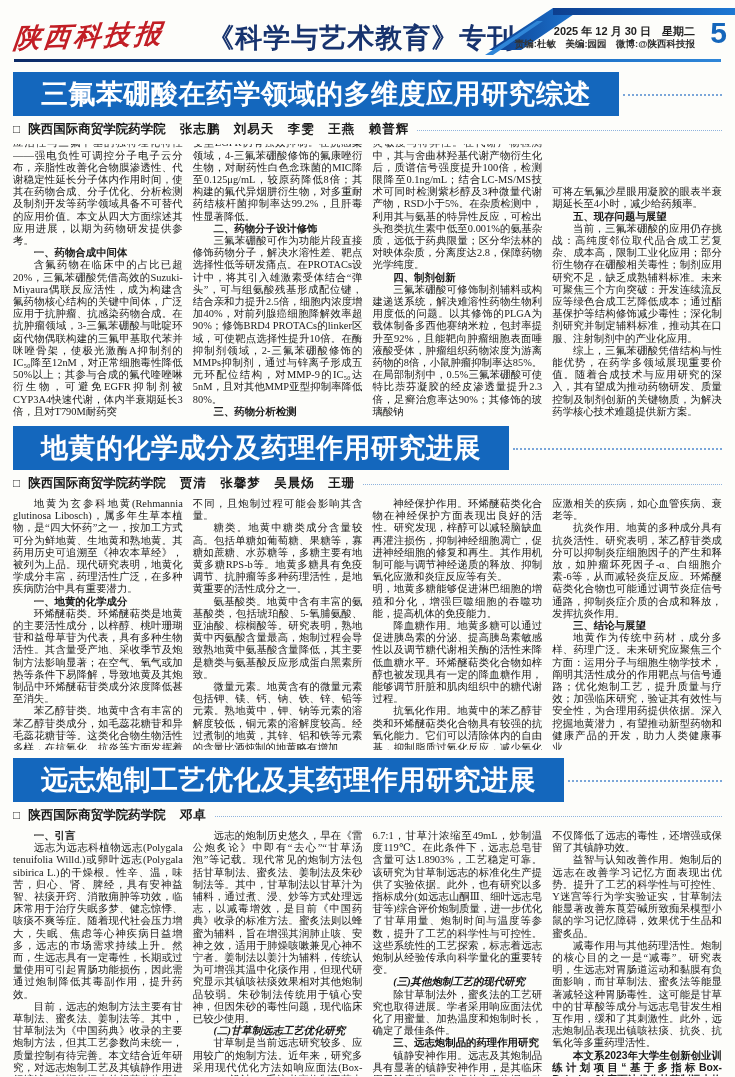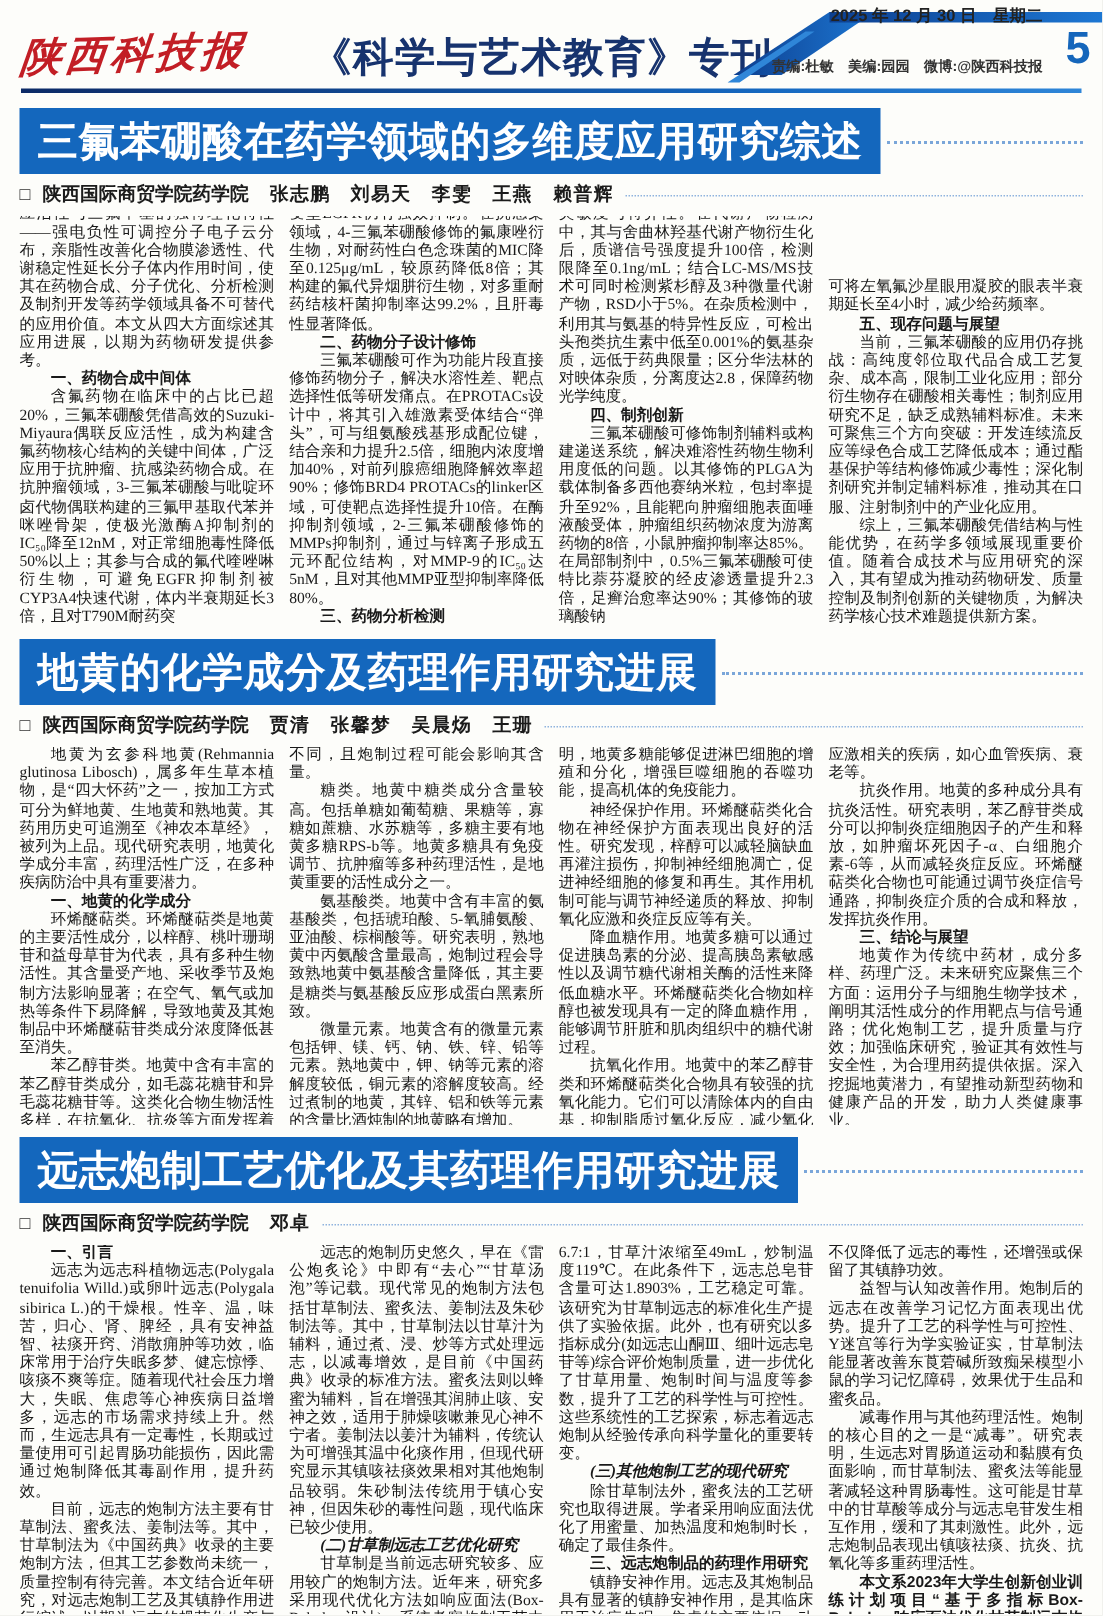--- a/index.html
+++ b/index.html
@@ -7,33 +7,33 @@
         font-family:"Liberation Serif","DejaVu Serif",serif;color:#1a1a1a;}
   
   .masthead{position:relative;height:64px;}
   .logo{position:absolute;left:14px;top:18px;font-size:27px;font-weight:700;font-style:italic;
         color:#c21e25;letter-spacing:3px;transform:skewX(-8deg) rotate(-2deg);
         font-family:"Liberation Serif","DejaVu Serif",serif;}
   .edition{position:absolute;left:50%;top:20px;transform:translateX(-52%);font-size:27px;font-weight:800;
         color:#17336e;letter-spacing:1px;white-space:nowrap;
         font-family:Liberation Sans, sans-serif;}
   .swoosh{position:absolute;right:0;top:2px;}
-  .dateline{position:absolute;right:40px;top:3px;font-size:11px;font-weight:700;color:#222;
+  .dateline{position:absolute;right:40px;top:24px;font-size:11px;font-weight:700;color:#222;
         font-family:"Liberation Sans","DejaVu Sans",sans-serif;}
   .credits{position:absolute;right:40px;top:38px;font-size:9.5px;font-weight:700;color:#333;
         font-family:"Liberation Sans","DejaVu Sans",sans-serif;margin-left:14px;}
   .pagenum{position:absolute;right:8px;top:16px;font-size:30px;font-weight:800;color:#1566bb;
         font-family:"Liberation Sans","DejaVu Sans",sans-serif;}
   .mastrule{position:absolute;left:14px;right:14px;top:59px;height:3px;
         background:linear-gradient(90deg,#0c2a66,#1568c0 70%,#2f86d8);}
   
   .article{margin:8px 13px 0;}
   .headrow{display:flex;align-items:stretch;}
   .banner{margin:0;background:#1467bd;color:#ffffff;font-size:27px;font-weight:800;line-height:44px;
-        height:44px;padding:0 12px;white-space:nowrap;letter-spacing:0.5px;
+        height:44px;padding:0 28px;white-space:nowrap;letter-spacing:0.5px;
         font-family:"Liberation Sans","DejaVu Sans",sans-serif;}
   .leader{flex:1;align-self:center;border-bottom:2px dotted #7aa6d9;height:2px;margin-left:4px;}
   .byline{display:flex;align-items:center;margin-top:4px;height:18px;font-size:12.5px;font-weight:700;
         color:#1b1b1b;font-family:"Liberation Sans","DejaVu Sans",sans-serif;}
   .marker{font-size:12px;margin-right:8px;color:#333;}
   .affil{margin-right:14px;}
   .authors{letter-spacing:1px;}
   .byline .leader{border-bottom:1.5px dotted #8fb3dd;margin-left:8px;}
   
   .body{display:flex;gap:10px;margin-top:6px;overflow:hidden;}
@@ -127,22 +127,22 @@
           <p class="para indent">环烯醚萜类。环烯醚萜类是地黄的主要活性成分，以梓醇、桃叶珊瑚苷和益母草苷为代表，具有多种生物活性。其含量受产地、采收季节及炮制方法影响显著；在空气、氧气或加热等条件下易降解，导致地黄及其炮制品中环烯醚萜苷类成分浓度降低甚至消失。</p>
           <p class="para indent">苯乙醇苷类。地黄中含有丰富的苯乙醇苷类成分，如毛蕊花糖苷和异毛蕊花糖苷等。这类化合物生物活性多样，在抗氧化、抗炎等方面发挥着重要作用。研究发现，苯乙醇苷类成分在地黄不同部位的含量分布</p>
         </div>
       <div class="col">
           <p class="para cont">不同，且炮制过程可能会影响其含量。</p>
           <p class="para indent">糖类。地黄中糖类成分含量较高。包括单糖如葡萄糖、果糖等，寡糖如蔗糖、水苏糖等，多糖主要有地黄多糖RPS-b等。地黄多糖具有免疫调节、抗肿瘤等多种药理活性，是地黄重要的活性成分之一。</p>
           <p class="para indent">氨基酸类。地黄中含有丰富的氨基酸类，包括琥珀酸、5-氧脯氨酸、亚油酸、棕榈酸等。研究表明，熟地黄中丙氨酸含量最高，炮制过程会导致熟地黄中氨基酸含量降低，其主要是糖类与氨基酸反应形成蛋白黑素所致。</p>
           <p class="para indent">微量元素。地黄含有的微量元素包括钾、镁、钙、钠、铁、锌、铅等元素。熟地黄中，钾、钠等元素的溶解度较低，铜元素的溶解度较高。经过煮制的地黄，其锌、铝和铁等元素的含量比酒炖制的地黄略有增加。</p>
         </div>
       <div class="col">
+          <p class="para indent">神经保护作用。环烯醚萜类化合物在神经保护方面表现出良好的活性。研究发现，梓醇可以减轻脑缺血再灌注损伤，抑制神经细胞凋亡，促进神经细胞的修复和再生。其作用机制可能与调节神经递质的释放、抑制氧化应激和炎症反应等有关。</p>
           <p class="para cont">明，地黄多糖能够促进淋巴细胞的增殖和分化，增强巨噬细胞的吞噬功能，提高机体的免疫能力。</p>
-          <p class="para indent">神经保护作用。环烯醚萜类化合物在神经保护方面表现出良好的活性。研究发现，梓醇可以减轻脑缺血再灌注损伤，抑制神经细胞凋亡，促进神经细胞的修复和再生。其作用机制可能与调节神经递质的释放、抑制氧化应激和炎症反应等有关。</p>
           <p class="para indent">降血糖作用。地黄多糖可以通过促进胰岛素的分泌、提高胰岛素敏感性以及调节糖代谢相关酶的活性来降低血糖水平。环烯醚萜类化合物如梓醇也被发现具有一定的降血糖作用，能够调节肝脏和肌肉组织中的糖代谢过程。</p>
           <p class="para indent">抗氧化作用。地黄中的苯乙醇苷类和环烯醚萜类化合物具有较强的抗氧化能力。它们可以清除体内的自由基，抑制脂质过氧化反应，减少氧化应激对细胞的损伤。抗氧化作用有助于预防和治疗多种与氧化</p>
         </div>
       <div class="col">
           <p class="para cont">应激相关的疾病，如心血管疾病、衰老等。</p>
           <p class="para indent">抗炎作用。地黄的多种成分具有抗炎活性。研究表明，苯乙醇苷类成分可以抑制炎症细胞因子的产生和释放，如肿瘤坏死因子-α、白细胞介素-6等，从而减轻炎症反应。环烯醚萜类化合物也可能通过调节炎症信号通路，抑制炎症介质的合成和释放，发挥抗炎作用。</p>
           <p class="para head">三、结论与展望</p>
           <p class="para indent">地黄作为传统中药材，成分多样、药理广泛。未来研究应聚焦三个方面：运用分子与细胞生物学技术，阐明其活性成分的作用靶点与信号通路；优化炮制工艺，提升质量与疗效；加强临床研究，验证其有效性与安全性，为合理用药提供依据。深入挖掘地黄潜力，有望推动新型药物和健康产品的开发，助力人类健康事业。</p>
         </div>
     </div>

